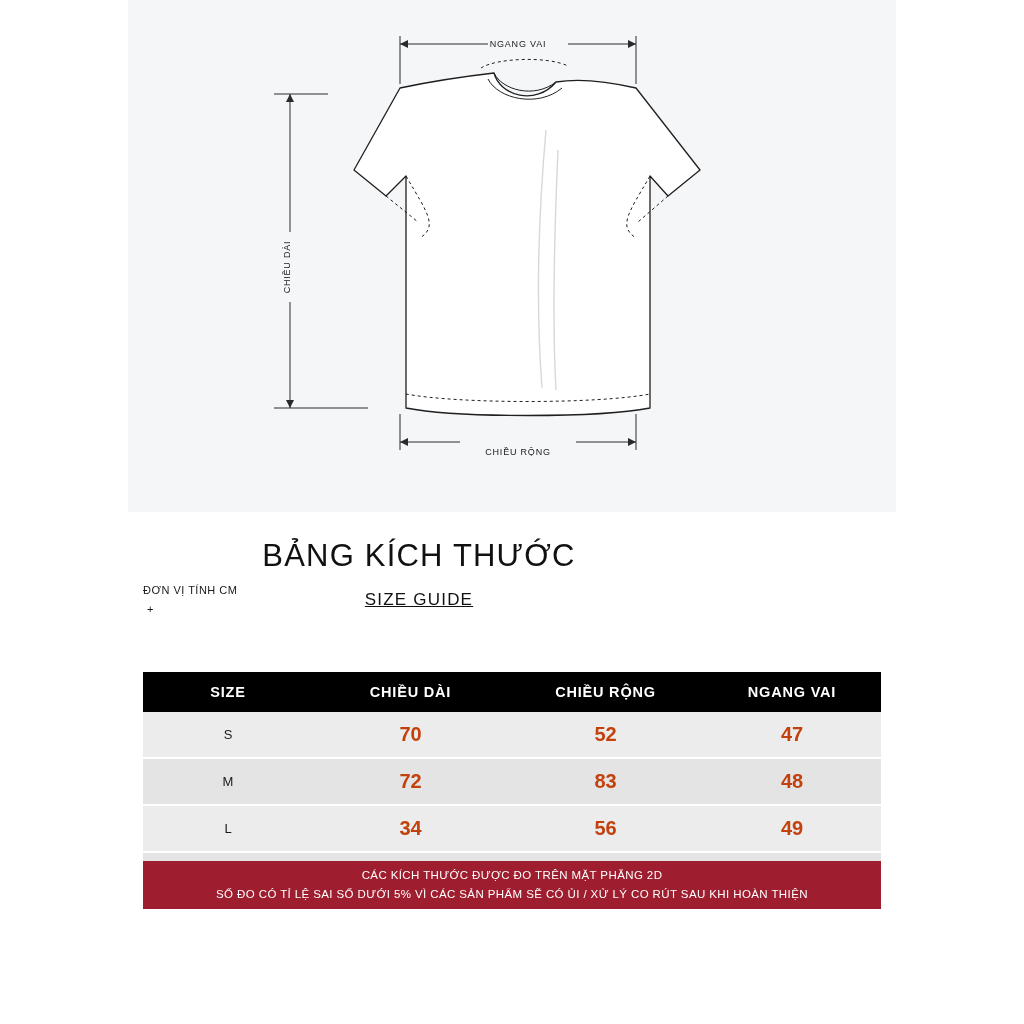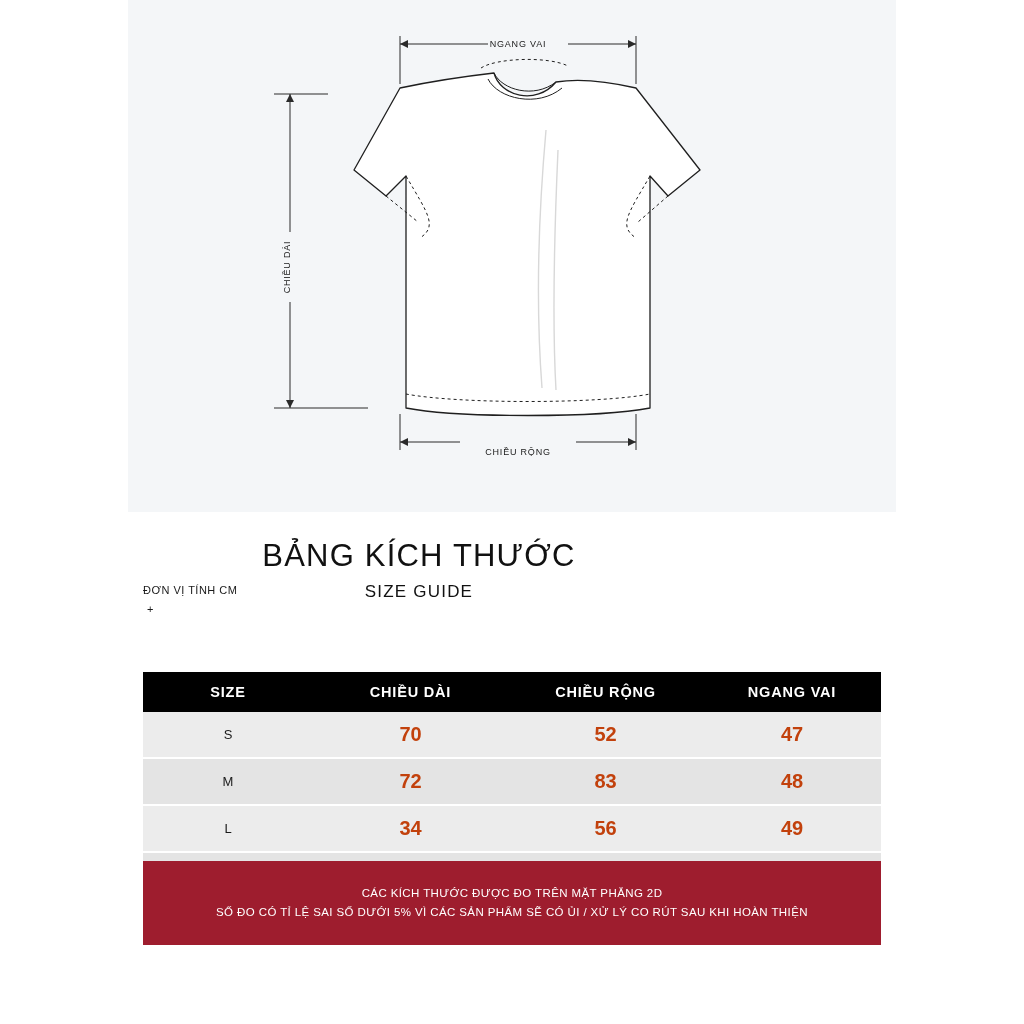--- a/index.html
+++ b/index.html
@@ -54,22 +54,23 @@
   .title-main {
     font-size: 31px;
     letter-spacing: 1.2px;
     color: #111;
     font-weight: 400;
   }
   .title-sub {
     font-size: 17px;
     letter-spacing: 1.2px;
     color: #111;
-    margin-top: 8px;
+    margin-top: 16px;
     font-weight: 400;
+    text-decoration: underline;
   }
 
   
   .unit-note {
     position: absolute;
     left: 143px;
     top: 584px;
     font-size: 11px;
     letter-spacing: 0.5px;
     color: #1a1a1a;
@@ -124,21 +125,21 @@
   .col-a { width: 195px; }
   .col-b { width: 195px; }
   .col-c { width: 178px; }
 
   
   .footer-note {
     position: absolute;
     left: 143px;
     top: 861px;
     width: 738px;
-    height: 84px;
+    height: 48px;
     background: #9e1d2e;
     color: #ffffff;
     display: flex;
     flex-direction: column;
     align-items: center;
     justify-content: center;
     gap: 5px;
   }
   .footer-line {
     font-size: 11.5px;

